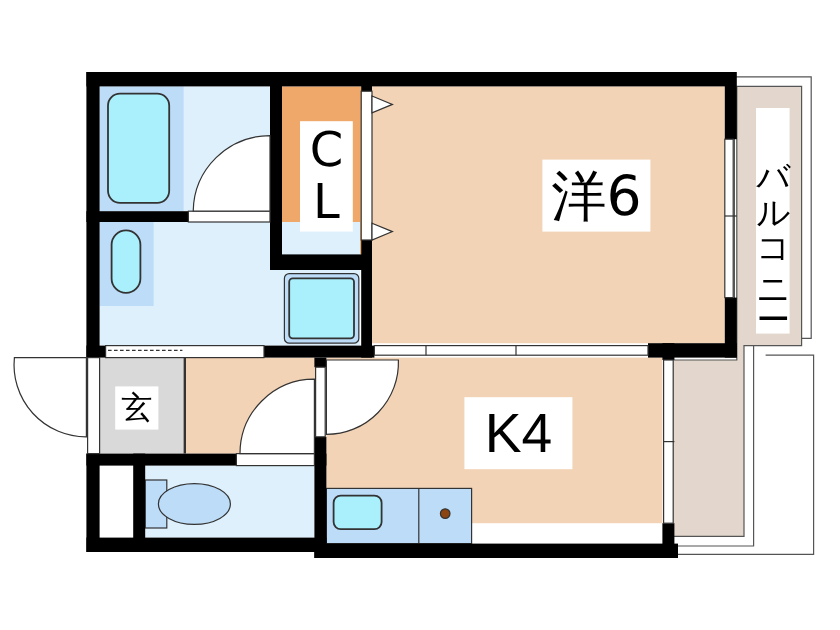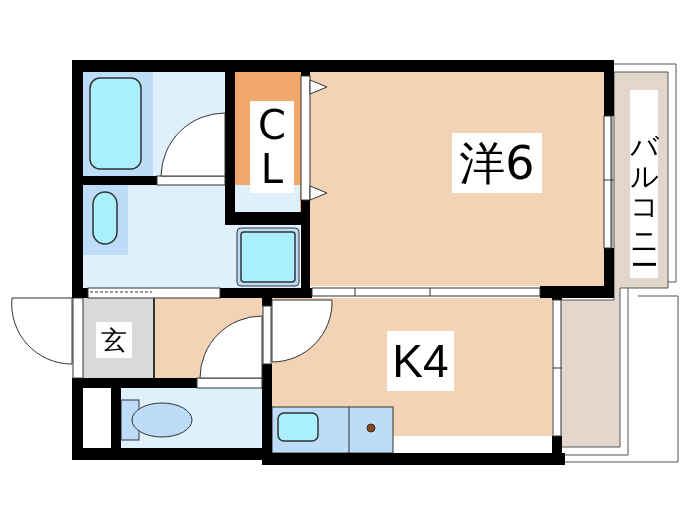--- a/index.html
+++ b/index.html
@@ -2,21 +2,21 @@
 <html><head>
 <meta charset="utf-8">
 <style>
   html, body { margin: 0; padding: 0; background: #ffffff; }
   body { width: 700px; height: 525px; position: relative; overflow: hidden; font-family: "DejaVu Sans", "Liberation Sans", sans-serif; }
   #plan { position: absolute; left: 0; top: 0; width: 700px; height: 525px; }
   .label { position: absolute; background: #ffffff; color: #000; display: flex; align-items: center; justify-content: center; line-height: 1; }
   .label-cl { left: 250px; top: 101px; width: 44px; height: 92px; flex-direction: column; font-size: 40px; font-family: "DejaVu Sans", sans-serif; }
   .label-cl span { display: block; height: 44px; line-height: 44px; }
   .label-yo { left: 405px; top: 133px; width: 90px; height: 60px; font-size: 46px; margin-left: 47px; }
-  .label-k { left: 387px; top: 331px; width: 67px; height: 60px; font-size: 46px; font-family: "Liberation Sans", sans-serif; }
+  .label-k { left: 387px; top: 331px; width: 90px; height: 60px; font-size: 46px; font-family: "Liberation Sans", sans-serif; }
   .label-gen { left: 96px; top: 322px; width: 36px; height: 36px; font-size: 26px; }
   .label-bal { left: 630px; top: 90px; width: 28px; height: 188px; font-size: 28px; writing-mode: vertical-rl; letter-spacing: 2px; }
 </style>
 </head>
 <body>
 
 <svg id="plan" viewBox="0 0 700 525" xmlns="http://www.w3.org/2000/svg">
 
   <g>
     <path d="M612 64 L676 64 L676 282 L628 282 L628 455 L560 455 L560 292 L612 292 Z" fill="#ffffff" stroke="#555" stroke-width="1"></path>

